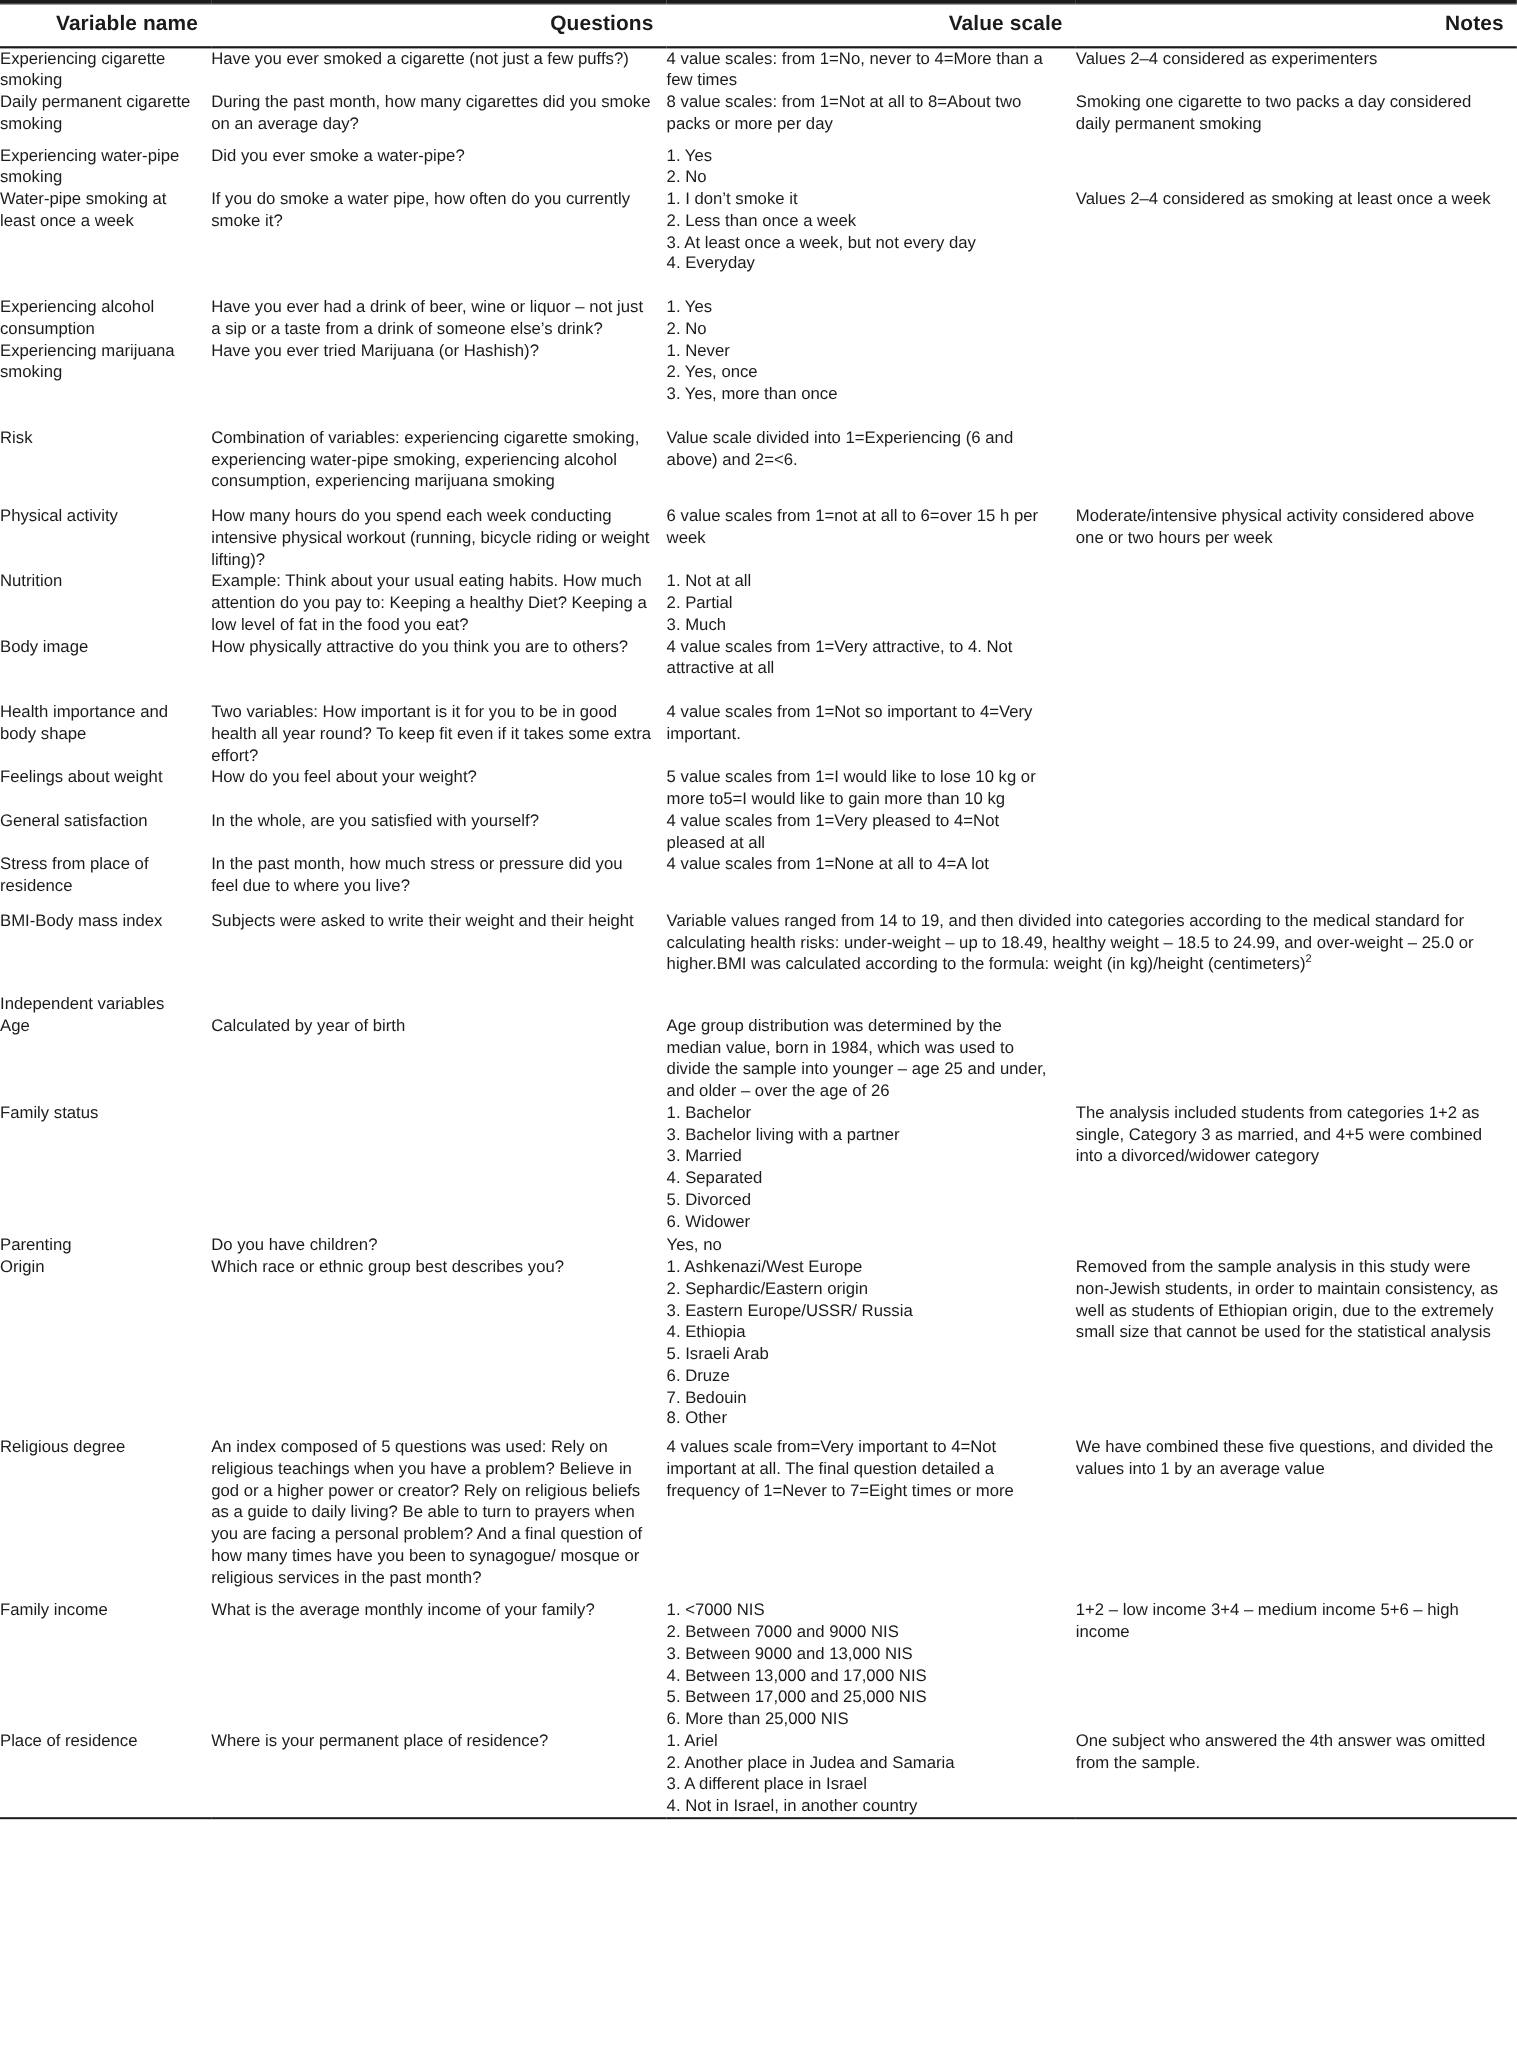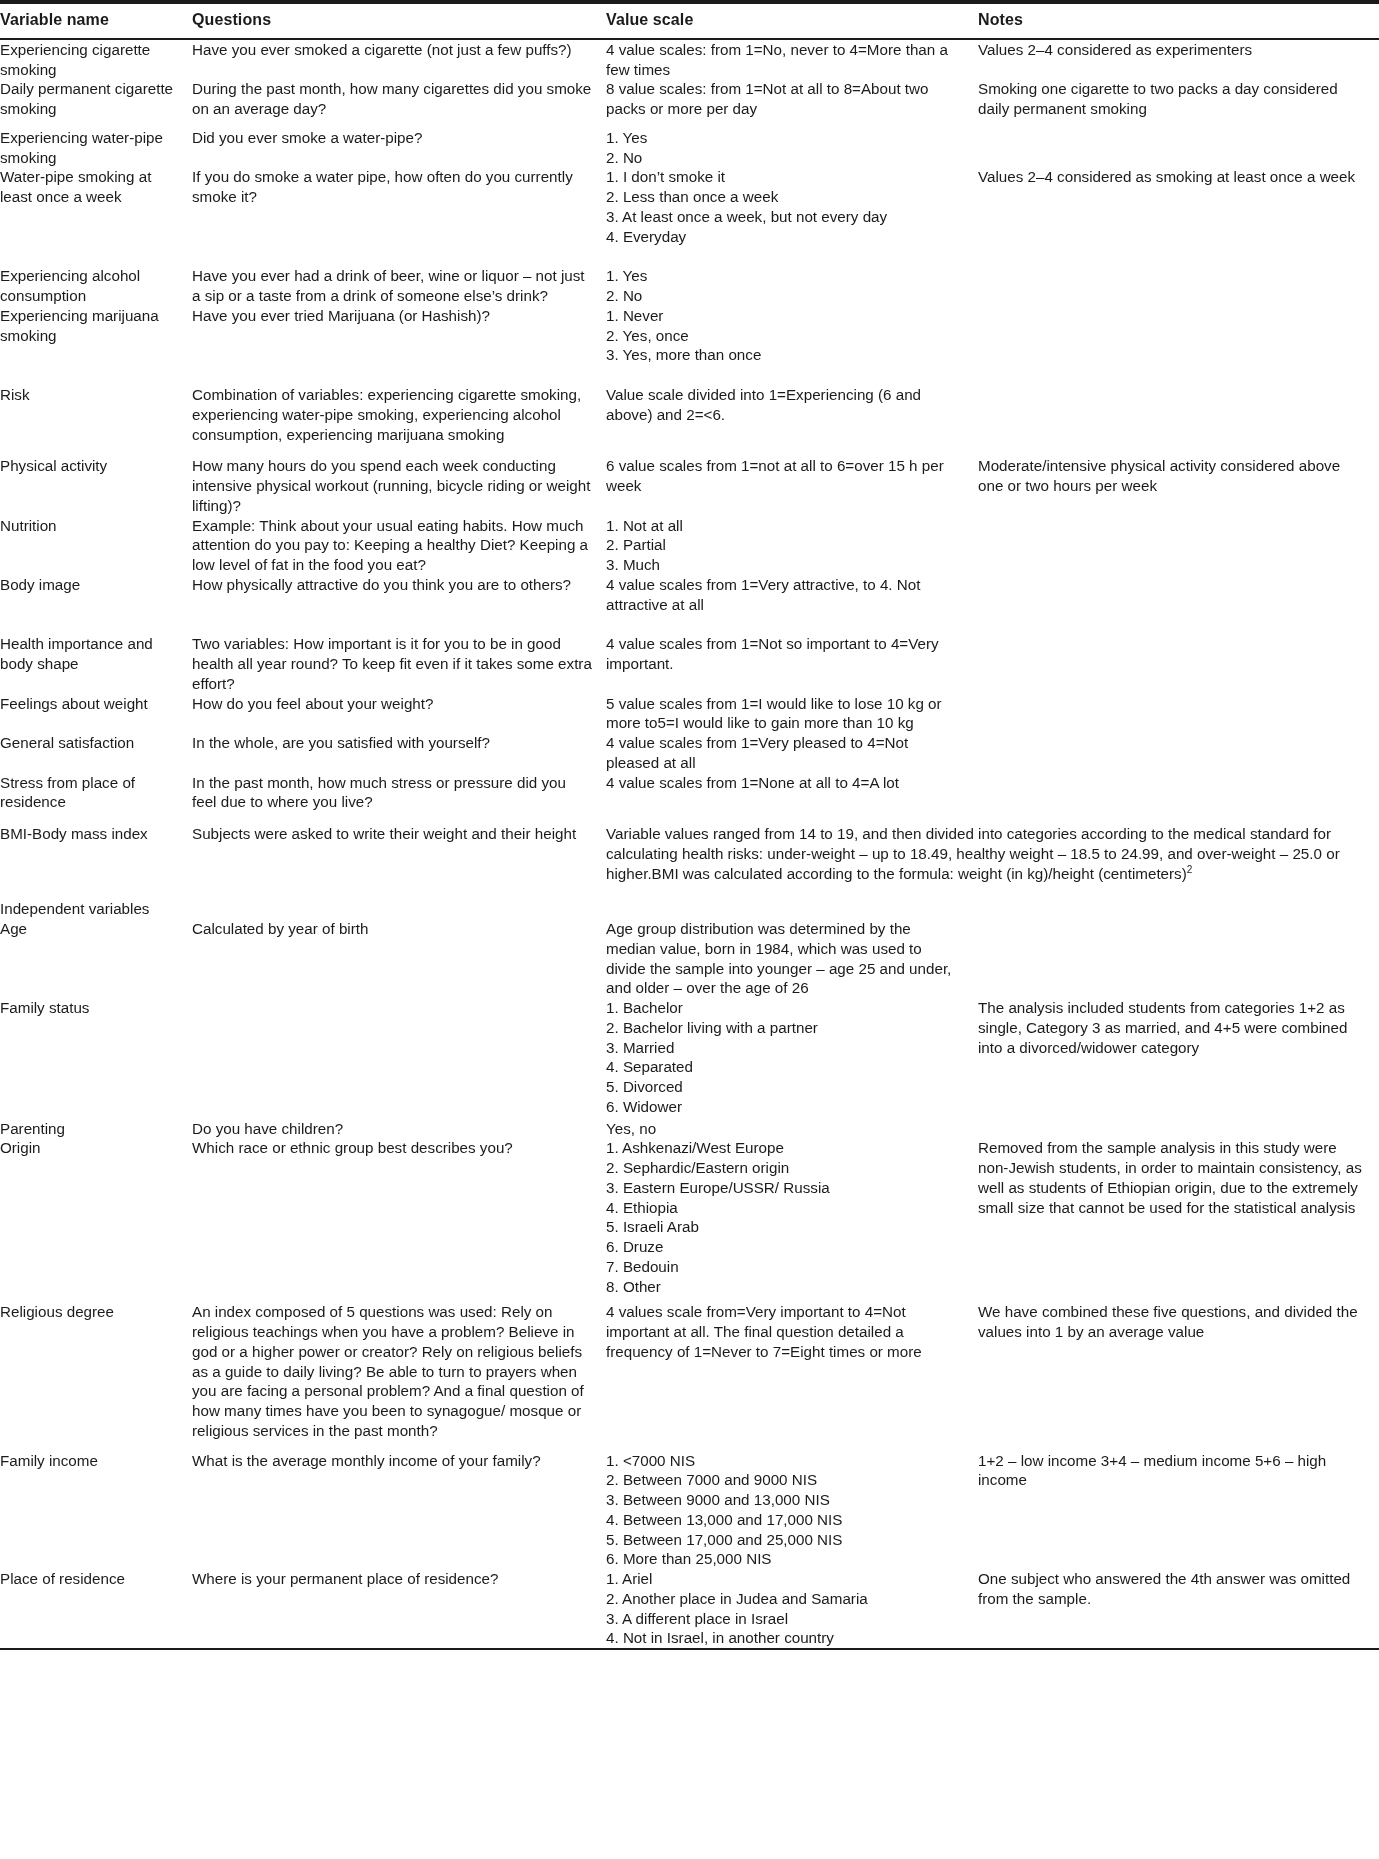--- a/index.html
+++ b/index.html
@@ -33,23 +33,23 @@
   
   thead tr.rule-top th {
     padding: 0;
     height: 0;
     border-top: 3px solid #1b1b1b;
     border-bottom: 1px solid #1b1b1b;
     font-size: 0;
     line-height: 0;
   }
   thead tr.head-row th {
-    text-align: left;
+    text-align: right;
     font-weight: bold;
-    font-size: 16px;
+    font-size: 19px;
     padding: 6px 12px 7px 0;
     vertical-align: bottom;
     border-bottom: 2.5px solid #1b1b1b;
     letter-spacing: 0.1px;
   }
   thead tr.head-row th.pad-left { padding-left: 0; }
 
   tbody tr.spacer-row td {
     height: 9px;
     padding: 0;
@@ -516,21 +516,21 @@
             </div>
           </td>
           <td>
             <div class="cell-lines">
               <div></div>
             </div>
           </td>
           <td>
             <div class="cell-lines">
               <span class="ln">1. Bachelor</span>
-              <span class="ln">2. Bachelor living with a partner</span>
+              <span class="ln">3. Bachelor living with a partner</span>
               <span class="ln">3. Married</span>
               <span class="ln">4. Separated</span>
               <span class="ln">5. Divorced</span>
               <span class="ln">6. Widower</span>
             </div>
           </td>
           <td>
             <div class="cell-lines">
               <div>The analysis included students from categories 1+2 as single, Category 3 as married, and 4+5 were combined into a divorced/widower category</div>
             </div>

